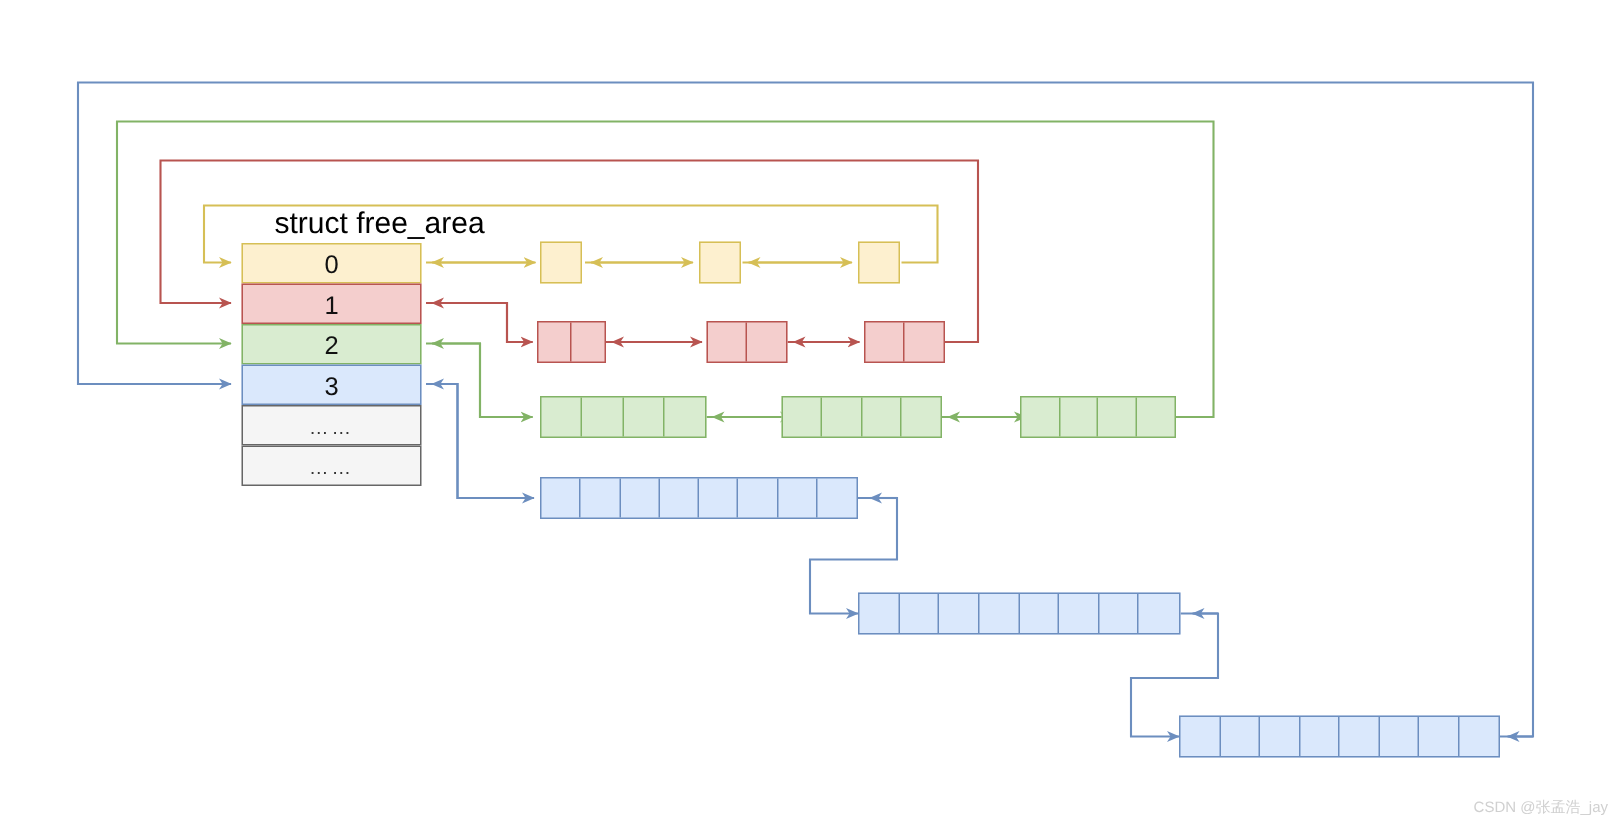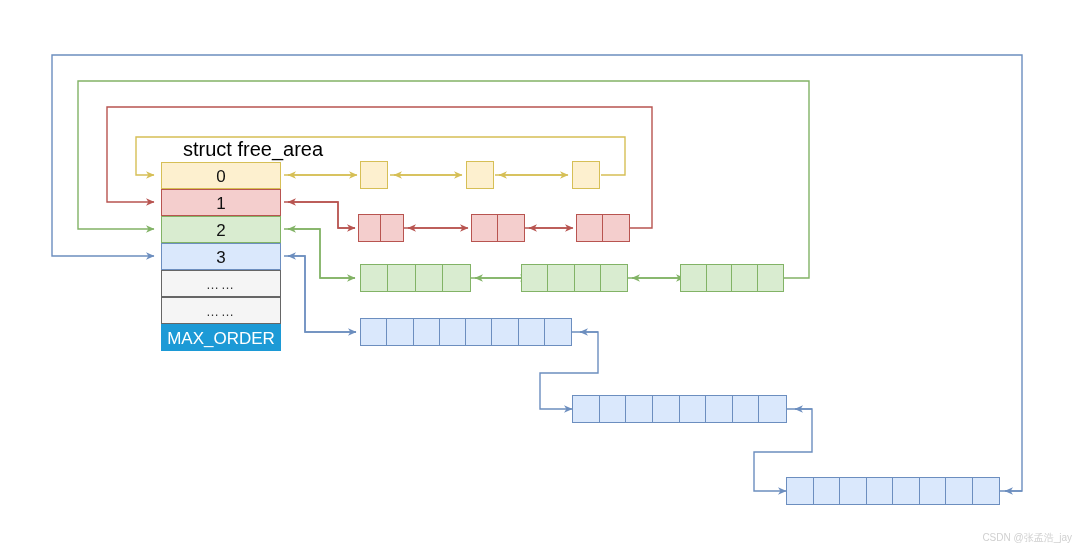--- a/index.html
+++ b/index.html
@@ -129,21 +129,20 @@
 
   <div class="fa-title">struct free_area</div>
 
   <div class="fa-table">
     <div class="fa-row fa-0">0</div>
     <div class="fa-row fa-1">1</div>
     <div class="fa-row fa-2">2</div>
     <div class="fa-row fa-3">3</div>
     <div class="fa-row fa-dots">……</div>
     <div class="fa-row fa-dots">……</div>
-    <div class="fa-row fa-max">MAX_ORDER</div>
   </div>
 
   <div class="node n-yellow" style="left:360px;top:161px;width:28px;height:28px;">
     <div class="cell" style="width:28px;"></div>
   </div>
   <div class="node n-yellow" style="left:466px;top:161px;width:28px;height:28px;">
     <div class="cell" style="width:28px;"></div>
   </div>
   <div class="node n-yellow" style="left:572px;top:161px;width:28px;height:28px;">
     <div class="cell" style="width:28px;"></div>

